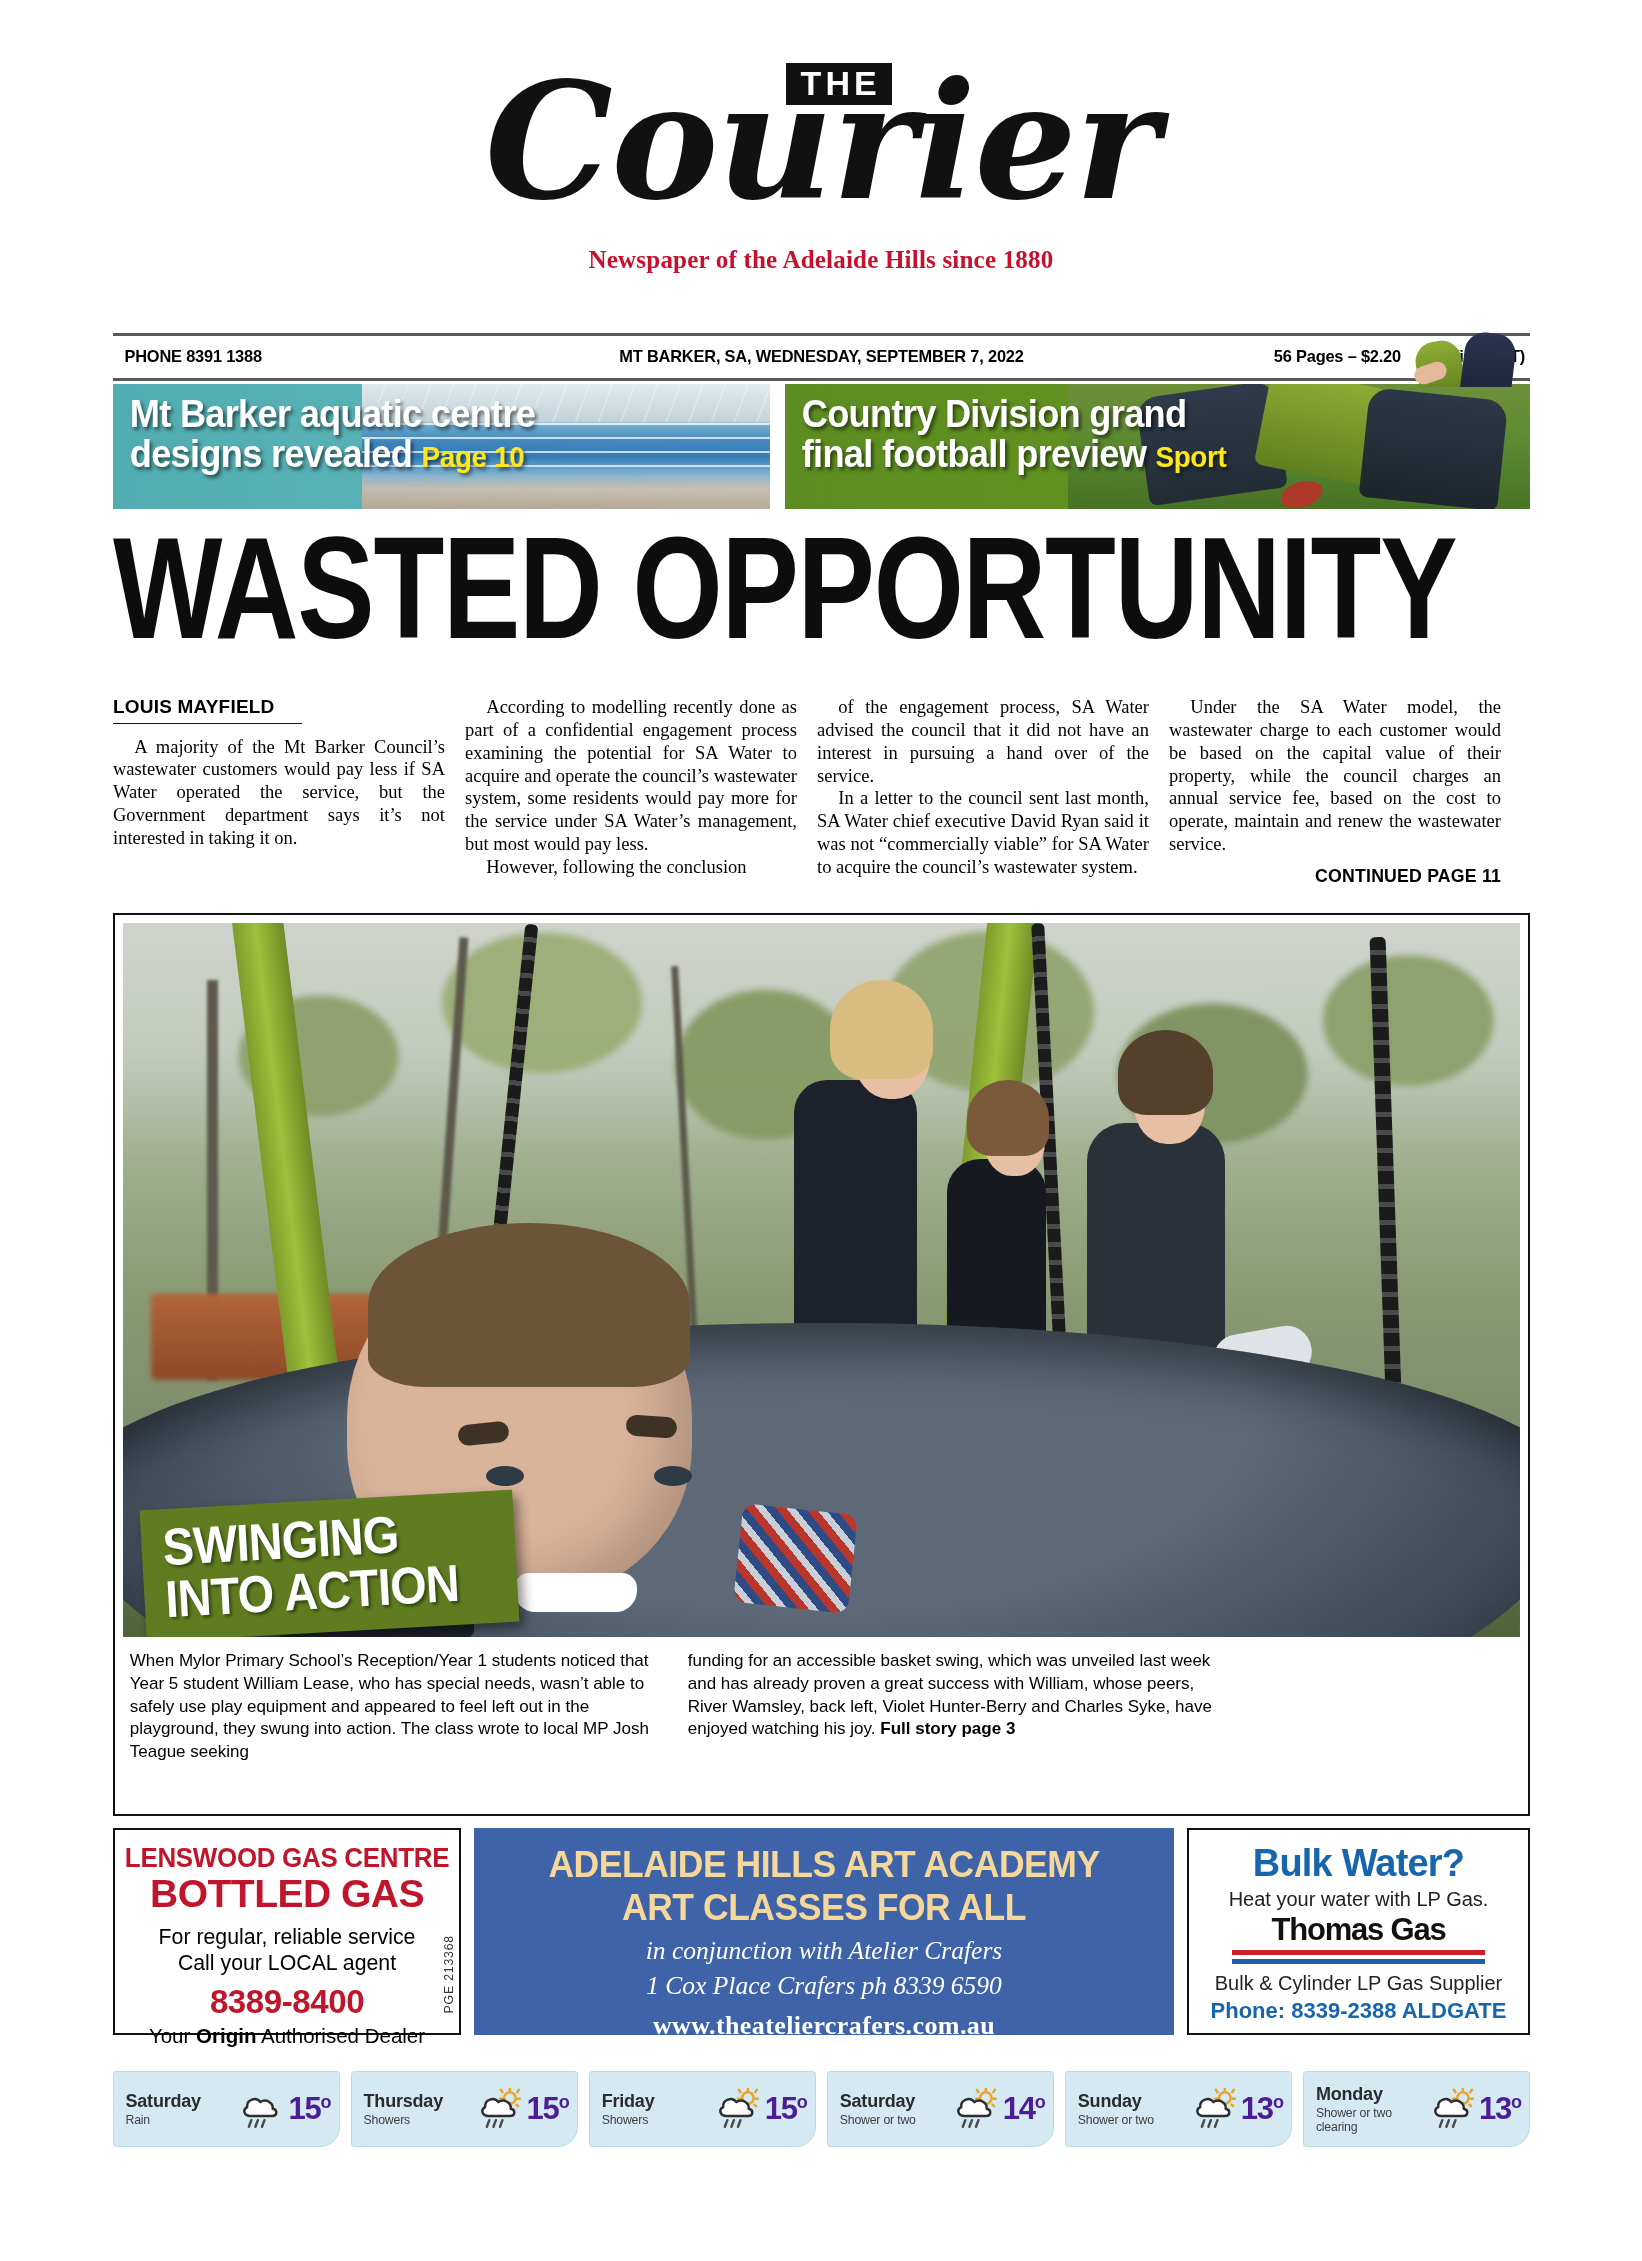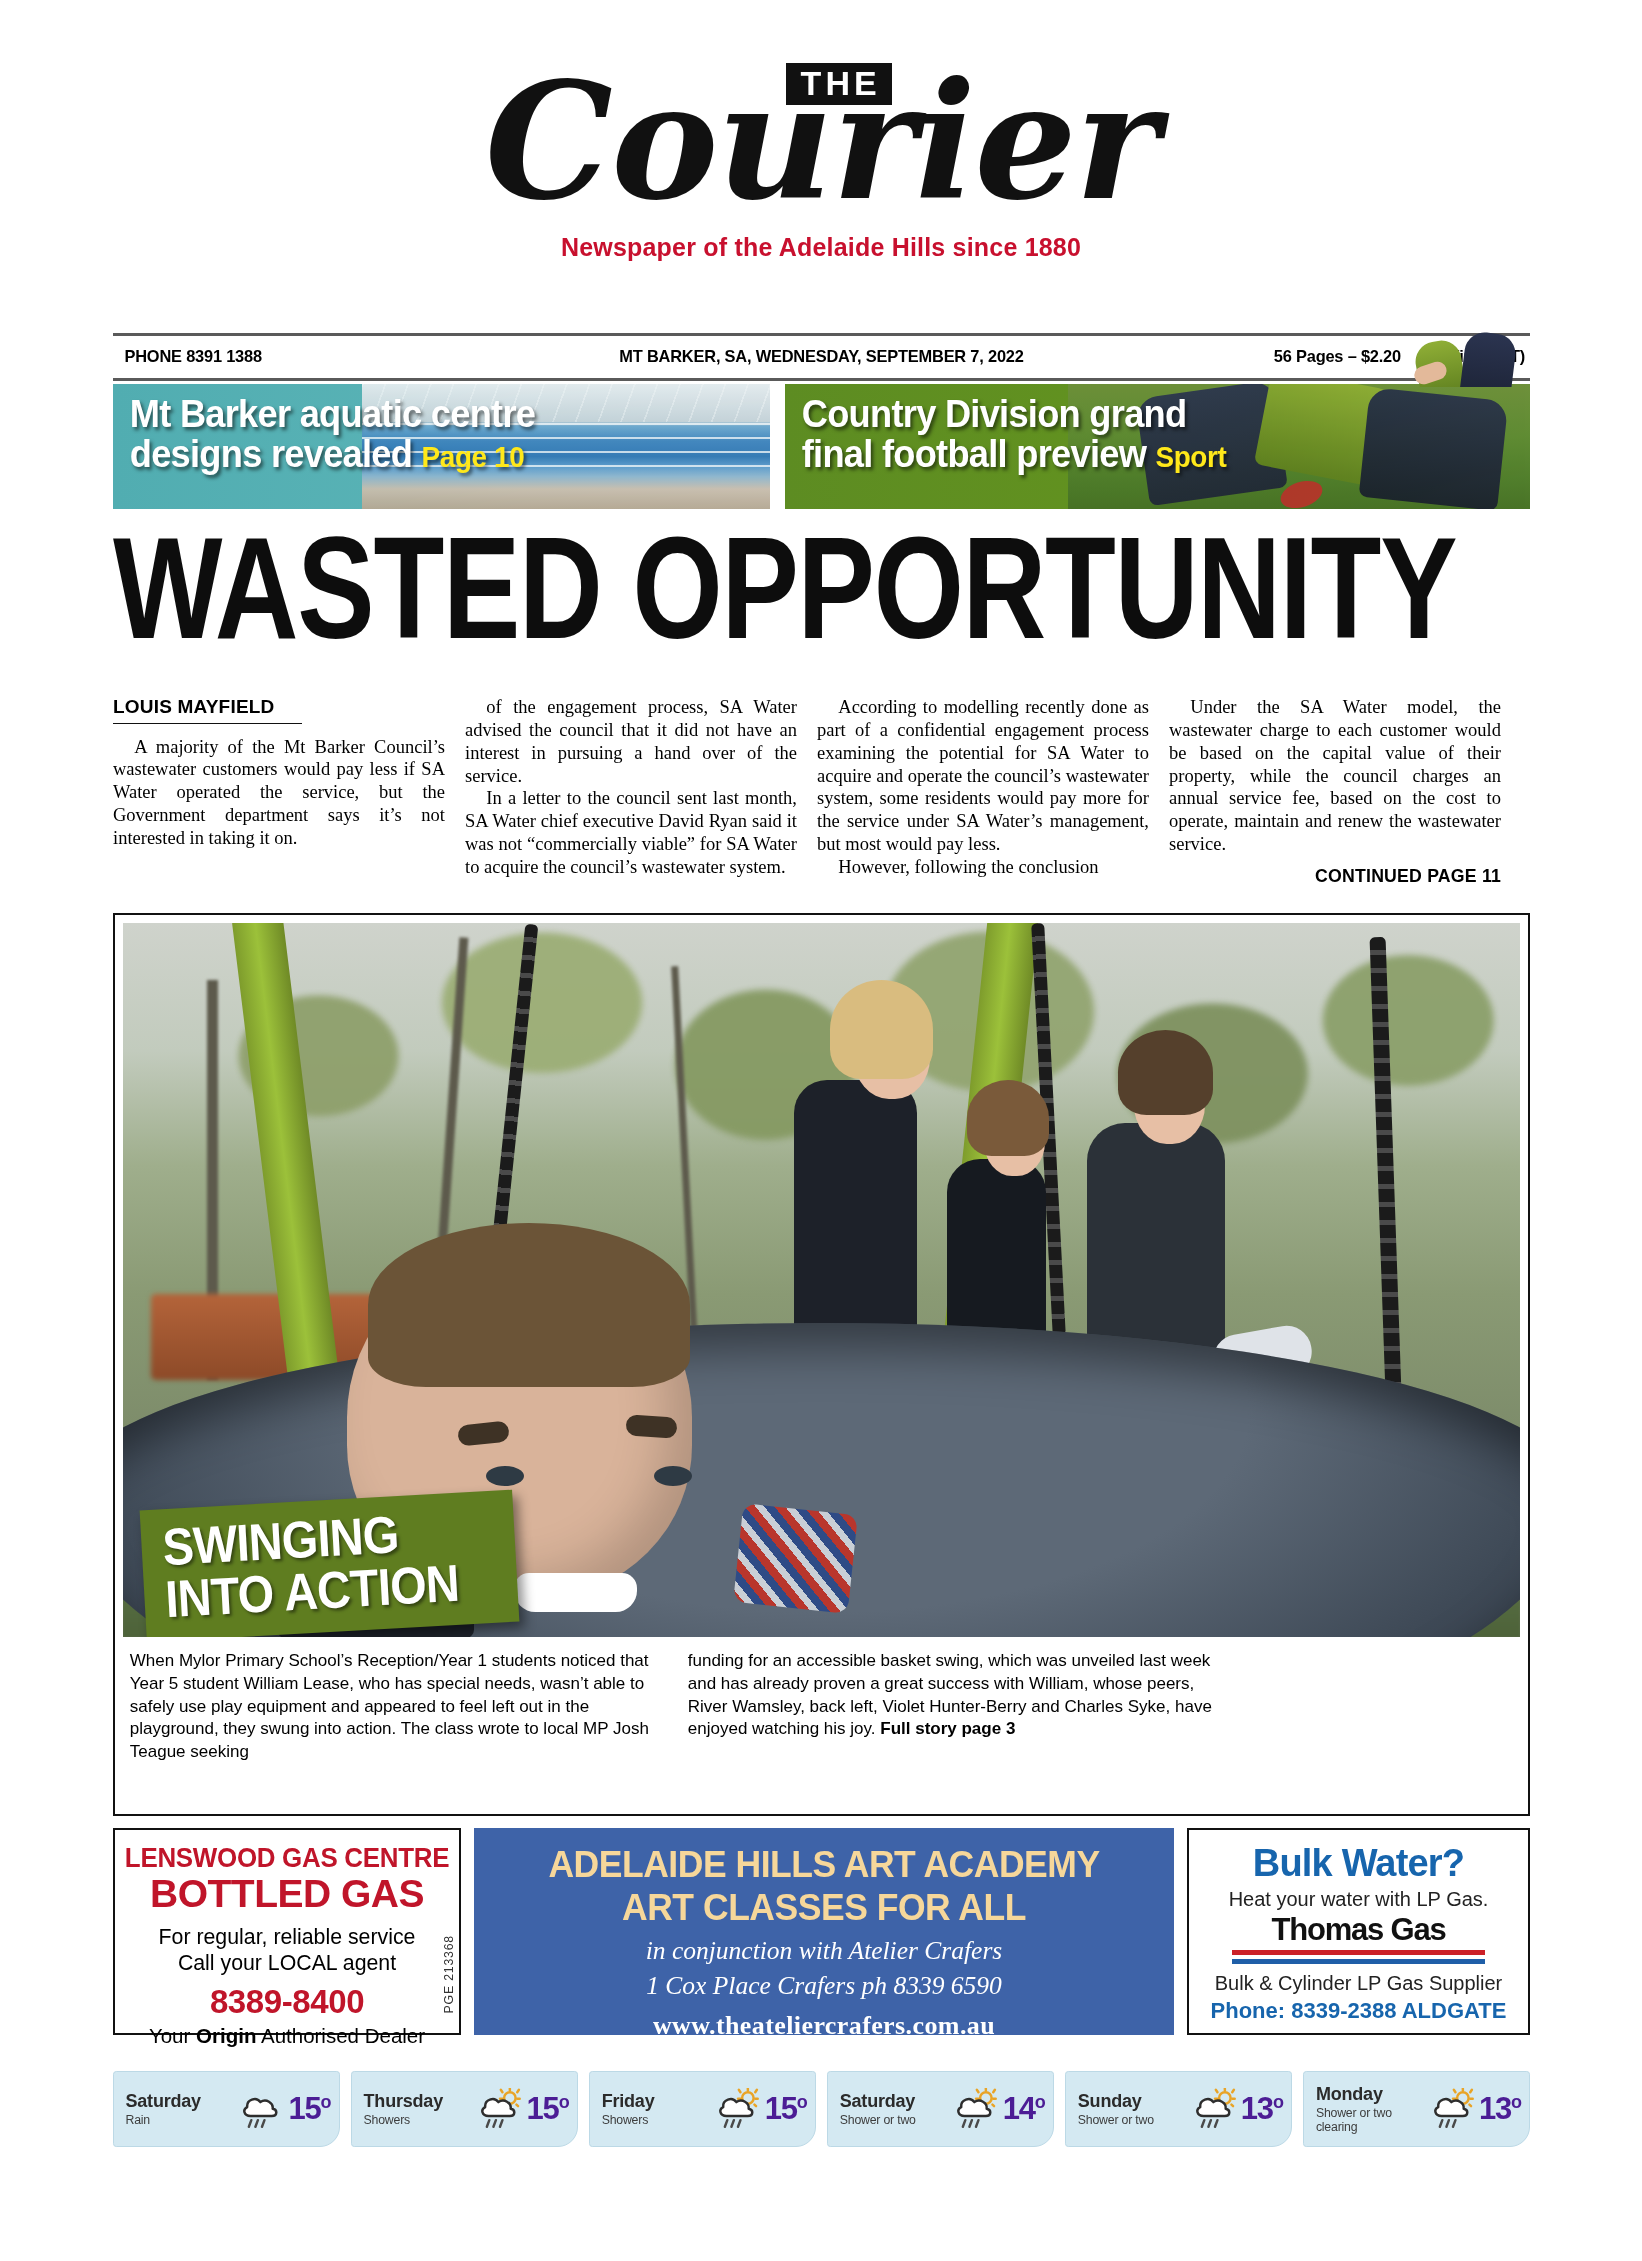--- a/index.html
+++ b/index.html
@@ -18,22 +18,22 @@
   .the-box {
     display: inline-block; background: #111; color: #fff;
     font-family: "Liberation Sans", sans-serif;
     font-weight: bold; font-size: 34px; letter-spacing: 4.1px;
     padding: 3.3px 11.5px 5px 15px; line-height: 1;
     position: relative; top: 15px; left: 18px;
   }
   .courier-svg { display:block; margin: -23px auto 0 auto; }
   .tagline {
     color: #c8102e; font-weight: bold; font-size: 25px;
-    letter-spacing: 0.2px; margin-top: 2px;
-    font-family: Liberation Sans, sans-serif;
+    letter-spacing: 0.2px; margin-top: 15px;
+    font-family: Liberation Serif, serif;
   }
 
   
   .rule-thick { position:absolute; left:113px; width:1417px; height:3.3px; background:#5a5a5a; }
   .folio {
     position: absolute; left: 113px; top: 337px; width: 1417px; height: 39px;
     display: flex; align-items: center;
     font-weight: bold; font-size: 16.4px; letter-spacing: -0.2px;
   }
   .folio .phone { width: 33%; text-align: left; padding-left: 11.5px;}
@@ -298,26 +298,26 @@
   </div>
 
   <div class="headline">WASTED OPPORTUNITY</div>
 
   <div class="cols">
     <div class="col">
       <span class="byline">LOUIS MAYFIELD</span>
       <p>A majority of the Mt Barker Council’s wastewater customers would pay less if SA Water operated the service, but the Government department says it’s not interested in taking it on.</p>
     </div>
     <div class="col">
+      <p>According to modelling recently done as part of a confidential engagement process examining the potential for SA Water to acquire and operate the council’s wastewater system, some residents would pay more for the service under SA Water’s management, but most would pay less.</p>
+      <p>However, following the conclusion</p>
+    </div>
+    <div class="col">
       <p>of the engagement process, SA Water advised the council that it did not have an interest in pursuing a hand over of the service.</p>
       <p>In a letter to the council sent last month, SA Water chief executive David Ryan said it was not “commercially viable” for SA Water to acquire the council’s wastewater system.</p>
-    </div>
-    <div class="col">
-      <p>According to modelling recently done as part of a confidential engagement process examining the potential for SA Water to acquire and operate the council’s wastewater system, some residents would pay more for the service under SA Water’s management, but most would pay less.</p>
-      <p>However, following the conclusion</p>
     </div>
     <div class="col">
       <p>Under the SA Water model, the wastewater charge to each customer would be based on the capital value of their property, while the council charges an annual service fee, based on the cost to operate, maintain and renew the wastewater service.</p>
       <div class="continued">CONTINUED PAGE 11</div>
     </div>
   </div>
 
   <div class="photoblock">
     <div class="photo">
       <div class="ph-sky"></div>

